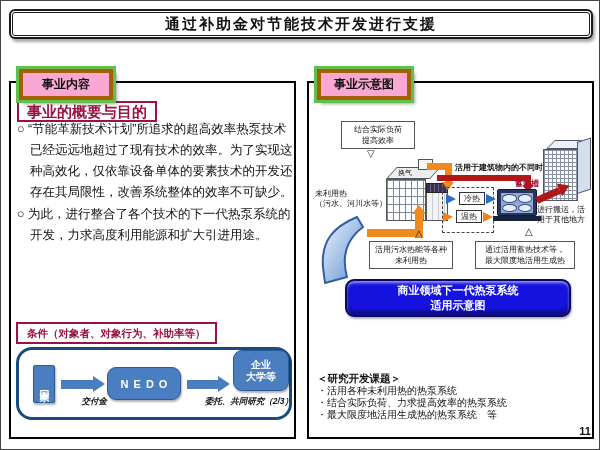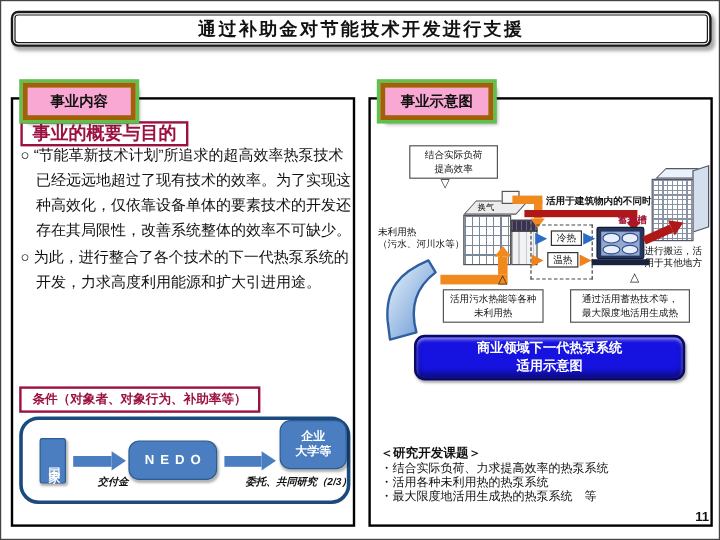--- a/index.html
+++ b/index.html
@@ -256,21 +256,21 @@
     <div class="small-note note-unused">活用污水热能等各种
 未利用热</div>
     <div class="small-note note-storage">通过活用蓄热技术等，
 最大限度地活用生成热</div>
 
     <div class="banner">商业领域下一代热泵系统
 适用示意图</div>
 
     <div class="research">
       <div class="research-header">＜研究开发课题＞</div>
+      <div class="research-item">・活用各种未利用热的热泵系统</div>
       <div class="research-item">・结合实际负荷、力求提高效率的热泵系统</div>
-      <div class="research-item">・活用各种未利用热的热泵系统</div>
       <div class="research-item">・最大限度地活用生成热的热泵系统　等</div>
     </div>
 
     <div class="page-number">11</div>
   </div>
 
 </div>
 
 </body></html>

